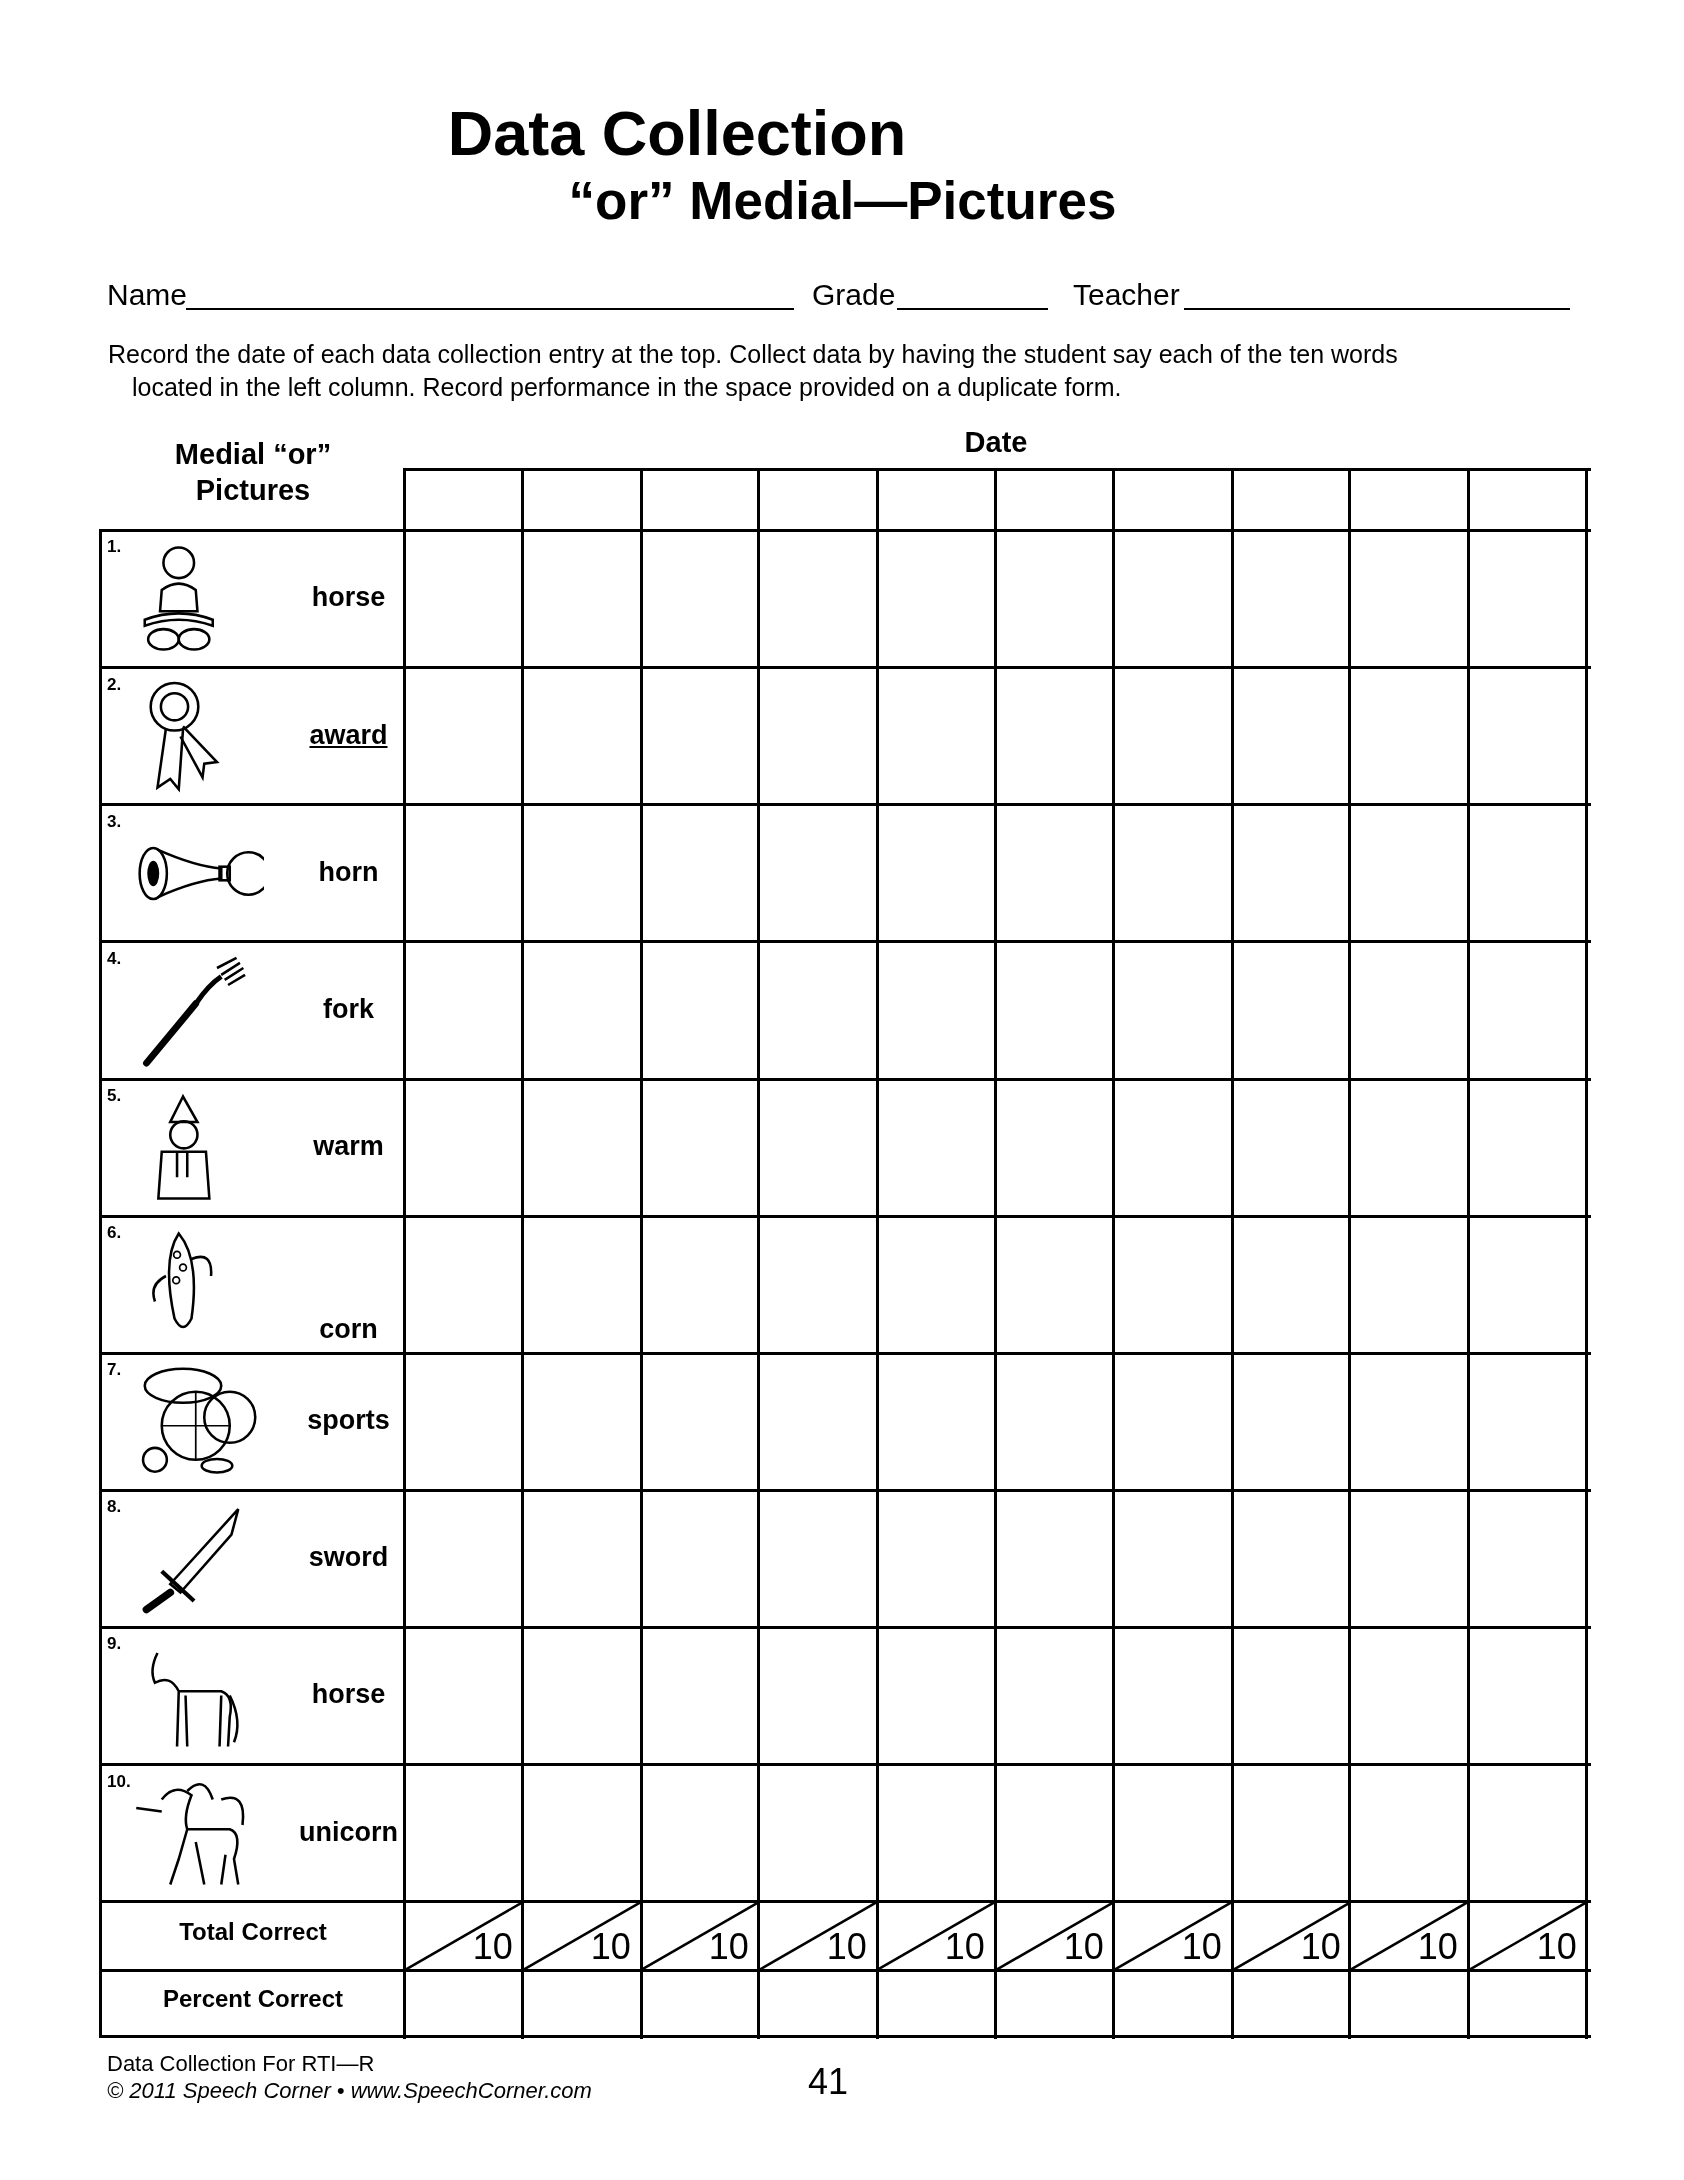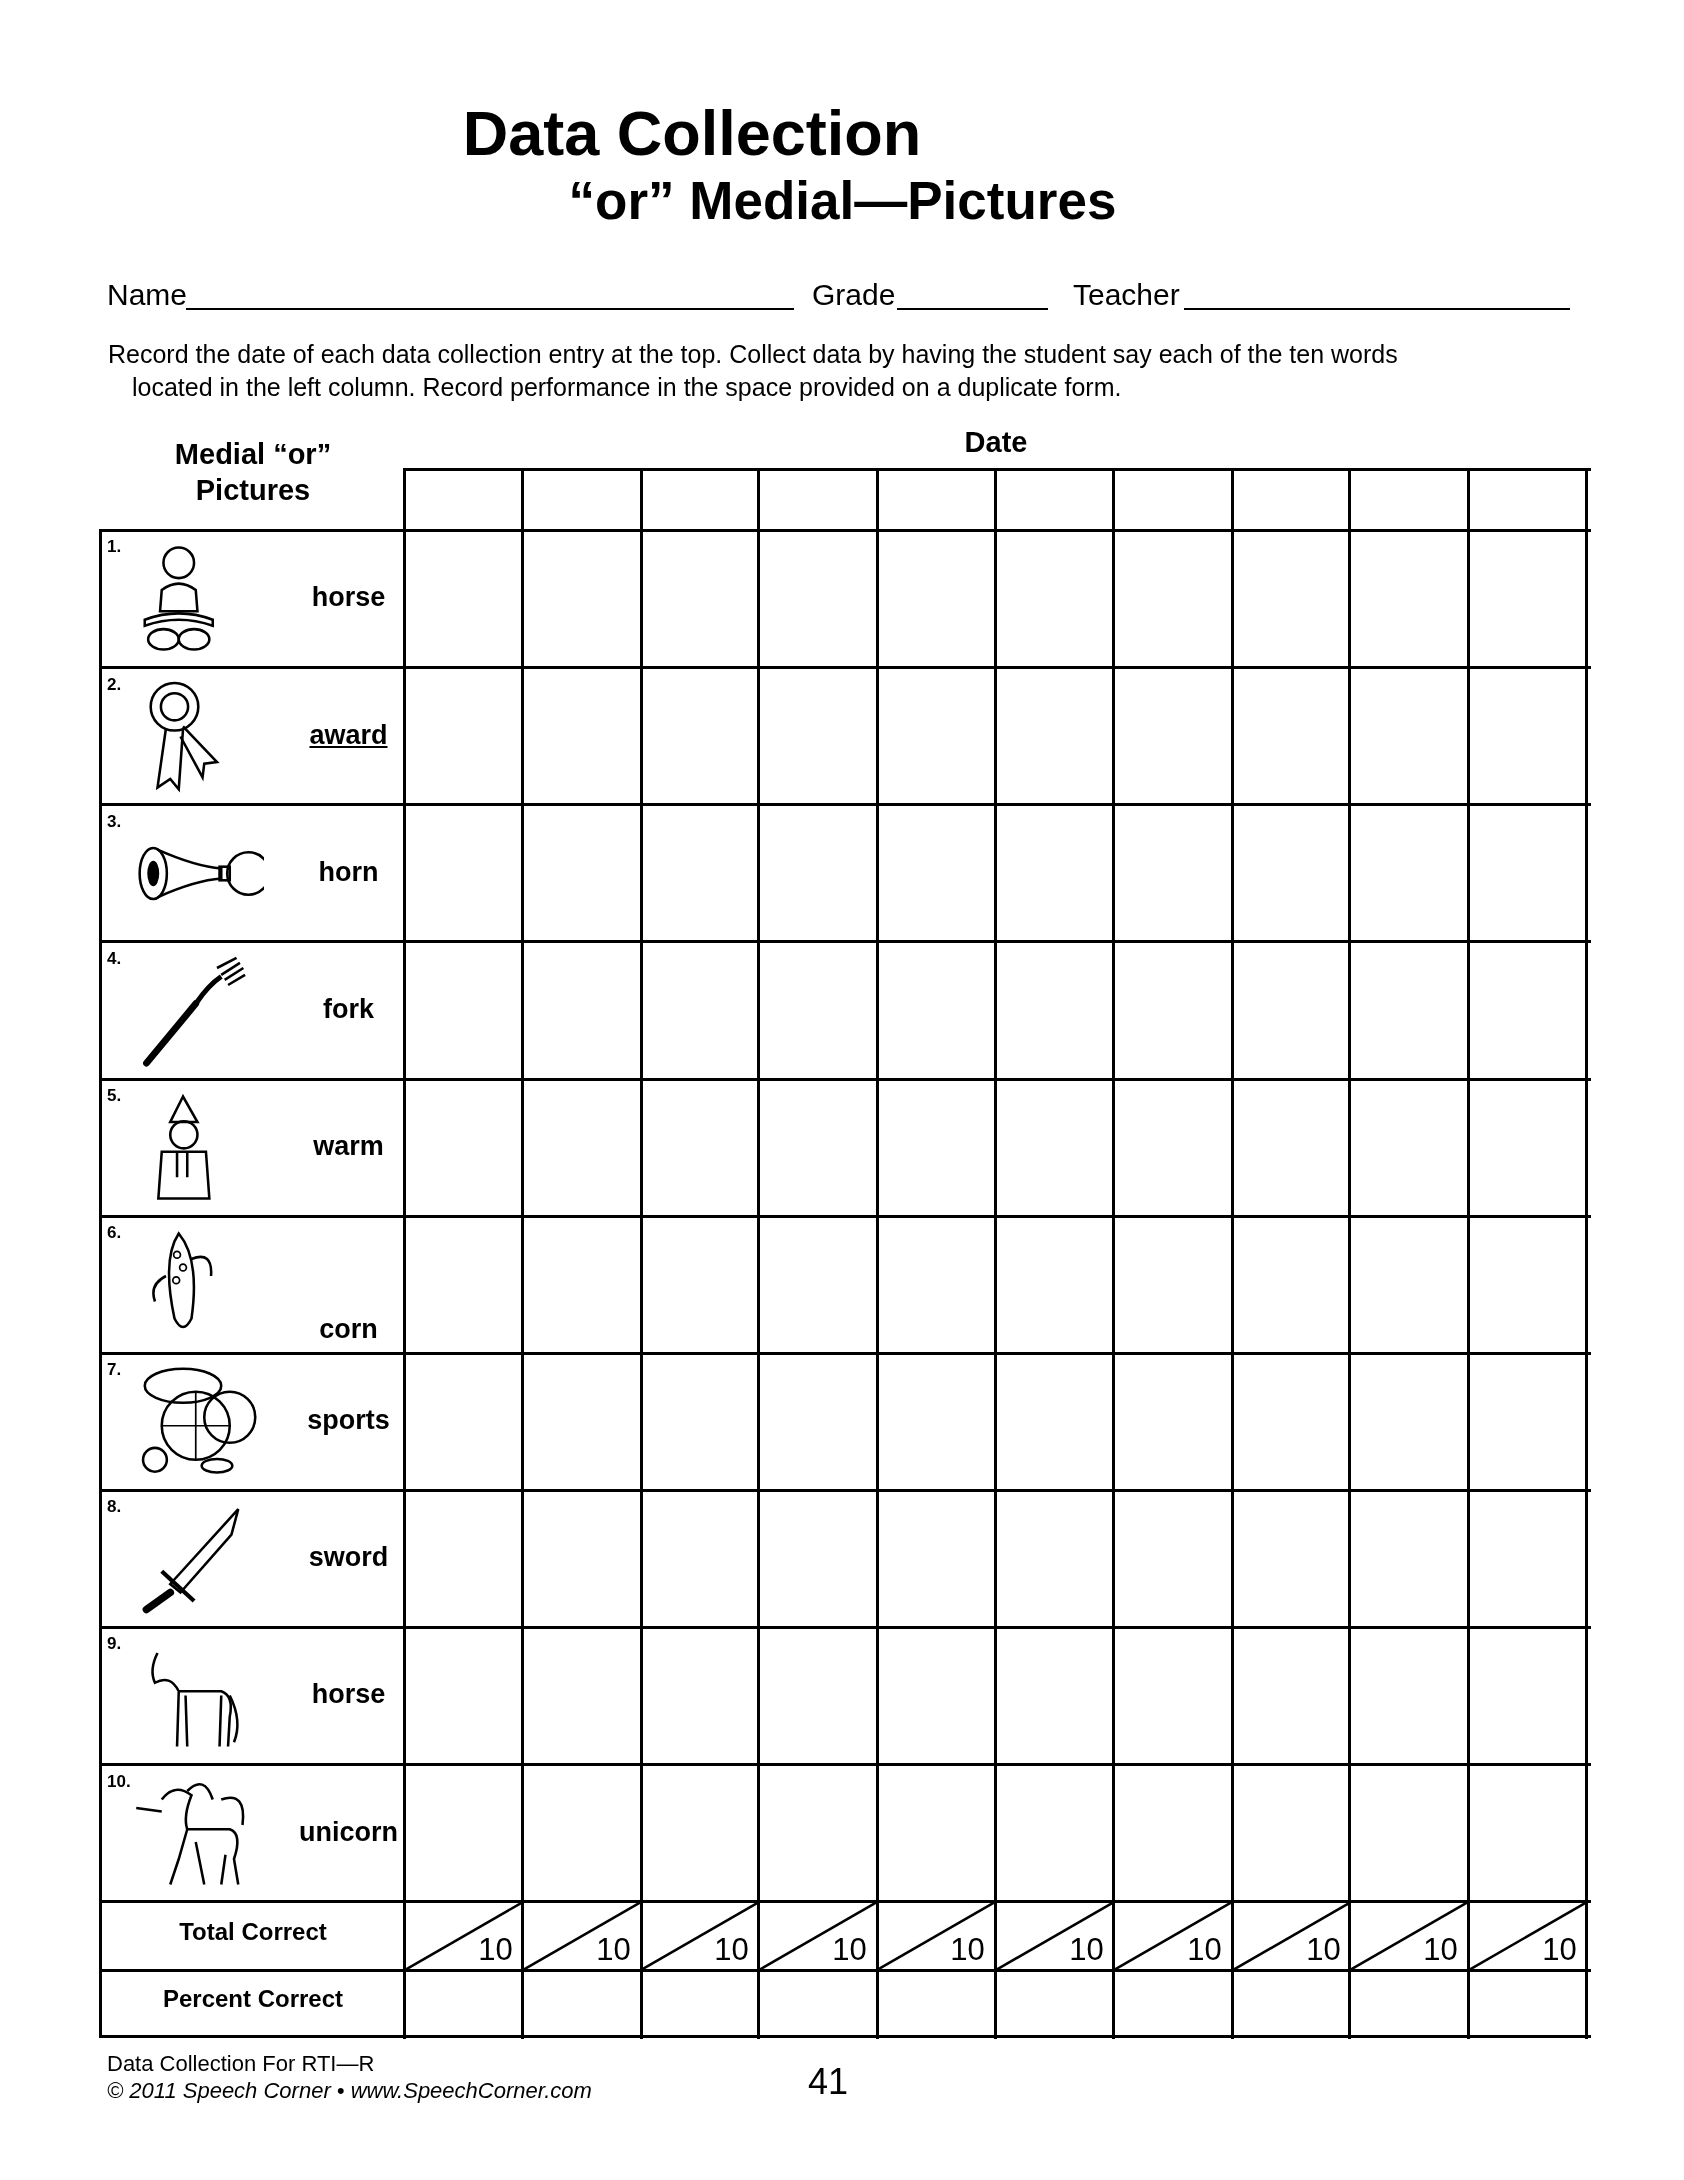--- a/index.html
+++ b/index.html
@@ -1,31 +1,31 @@
 <!DOCTYPE html>
 <html style="font-size:13.6px"><head>
 <meta charset="utf-8">
 <style>
   html, body { margin:0; padding:0; background:#ffffff; }
   body { width:1685px; height:2181px; position:relative; overflow:hidden; font-family:"Liberation Sans", sans-serif; color:#000; }
   .abs { position:absolute; }
-  .title { left:0; width:1354px; top:95px; text-align:center; font-weight:bold; font-size:63px; line-height:77px;padding-left:15px; }
+  .title { left:0; width:1354px; top:95px; text-align:center; font-weight:bold; font-size:63px; line-height:77px; }
   .subtitle { left:0; width:1685px; top:167px; text-align:center; font-weight:bold; font-size:53px; line-height:68px; }
   .field-label { font-size:30px; line-height:34px; top:278px; }
   .field-line { height:0; border-bottom:2.6px solid #000; top:308px; }
   .instr { left:108px; font-size:25px; line-height:32px; width:1499px; }
   .col-head { font-weight:bold; font-size:29px; line-height:32px; text-align:center; }
   .grid-line-h { height:3.4px; background:#000; }
   .grid-line-v { width:3.4px; background:#000; }
   .cell { position:absolute; box-sizing:border-box; }
   .row-num { position:absolute; left:5.1px; top:5.1px; font-weight:bold; font-size:17px; }
   .word { position:absolute; font-weight:bold; font-size:27px; text-align:center; width:119px; left:187px; }
   .pic { position:absolute; left:34px; }
   .bottom-label { position:absolute; left:101px; width:304px; text-align:center; font-weight:bold; font-size:24px; }
-  .ten { position:absolute; font-size:31px;margin-top:21px; }
+  .ten { position:absolute; font-size:36px;margin-top:21px; }
   .footer-1 { left:107px; top:2051px; font-size:22px; }
   .footer-2 { left:107px; top:2078px; font-size:22px; font-style:italic; }
   .page-num { left:808px; top:2061px; font-size:36px; }
 </style>
 </head>
 <body>
 
 <div class="abs title">Data Collection</div>
 <div class="abs subtitle">“or” Medial—Pictures</div>
 

